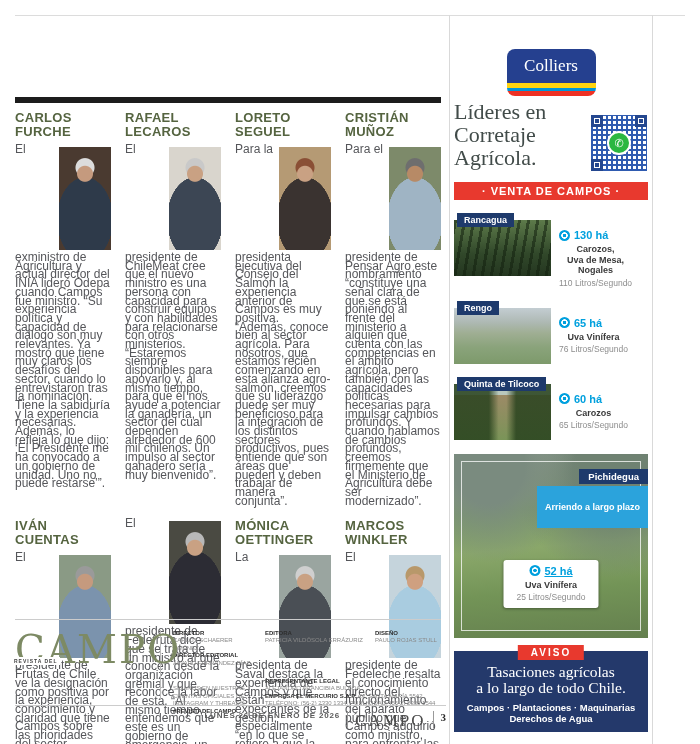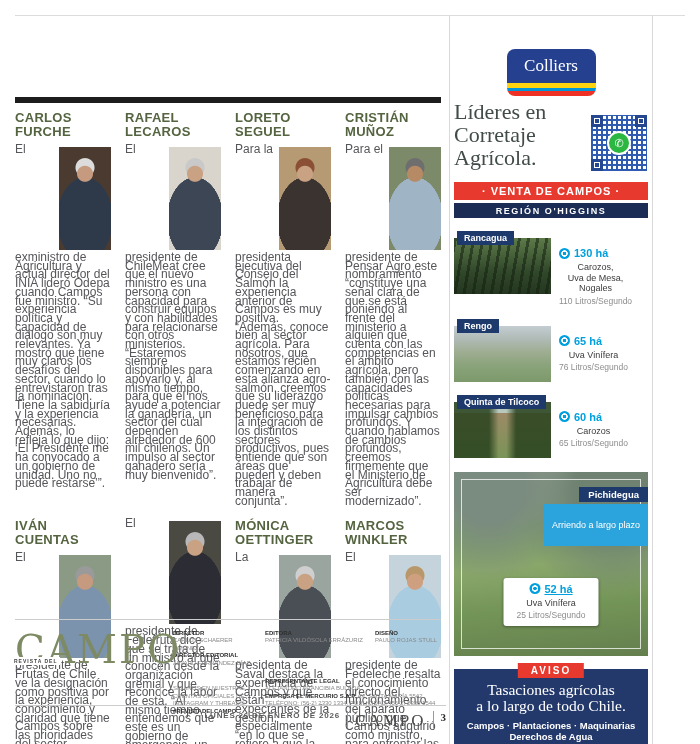--- a/index.html
+++ b/index.html
@@ -61,30 +61,30 @@
   .lphoto{width:97px;height:56px;flex-shrink:0;}
   .ph-rancagua{background:repeating-linear-gradient(100deg,rgba(18,32,14,.55) 0 3px,transparent 3px 9px),
                linear-gradient(180deg,#5d7a4a,#31482a 60%,#243620);}
   .ph-rengo{background:linear-gradient(180deg,#c3cdd2 0%,#aeb9b4 25%,#9fae93 45%,#8aa37b 70%,#7d9a6b 100%);}
   .ph-tilcoco{background:linear-gradient(90deg,rgba(40,66,30,.85) 0 36%,transparent 46% 54%,rgba(40,66,30,.85) 64%),
               linear-gradient(180deg,#b9c8bd 0 20%,#9c8a66 20%,#7a9458 100%);}
   .linfo{padding:9px 0 0 8px;}
   .area{display:flex;align-items:center;gap:4px;color:#00a0de;font-weight:bold;font-size:11px;}
   .drop-icon{width:11px;height:11px;border-radius:50%;flex-shrink:0;
     background:radial-gradient(circle,#00a0de 0 1.5px,#fff 2px 3px,#00a0de 3.5px);}
-  .crops{font-weight:normal;color:#3b3b3b;font-size:9px;line-height:10.5px;margin-top:3px;white-space:pre-line;}
+  .crops{font-weight:bold;color:#3b3b3b;font-size:9px;line-height:10.5px;margin-top:3px;white-space:pre-line;}
   .water{color:#8d8d8d;font-size:8.5px;margin-top:2px;}
   .featured{position:relative;margin-top:14px;height:184px;
     background:radial-gradient(ellipse at 18% 6%,#7a8b7f 0 16%,transparent 40%),
                radial-gradient(ellipse at 82% 10%,#6f8272 0 18%,transparent 45%),
                linear-gradient(175deg,#aab5ac 0%,#97a88b 14%,#7fa065 30%,#8aa76a 50%,#739457 72%,#647f4e 100%);}
   .frame{position:absolute;inset:7px;border:1px solid rgba(255,255,255,.75);}
   .ftags{position:absolute;top:12px;left:4px;right:0;text-align:right;}
   .ftag-loc{display:inline-block;background:#1e3a6c;color:#fff;font-weight:bold;font-size:9.5px;padding:2px 9px;}
-  .ftag-note{display:inline-block;background:#2ba3dc;color:#fff;font-weight:normal;font-size:9px;
+  .ftag-note{display:inline-block;background:#2ba3dc;color:#fff;font-weight:bold;font-size:9px;
              padding:16px 8px;margin-top:2px;}
   .fcard{position:absolute;left:50%;transform:translateX(-50%);top:106px;background:#fff;border-radius:3px;
          padding:5px 13px 6px;text-align:center;box-shadow:0 1px 3px rgba(0,0,0,.35);}
   .fcard .area{justify-content:center;text-decoration:underline;}
   .fcard .crops{white-space:nowrap;}
   .aviso{position:relative;margin-top:13px;}
   .aviso-tab{position:absolute;top:-6px;left:50%;transform:translateX(-50%);z-index:2;background:#e8392e;
              color:#fff;font-weight:bold;font-size:10px;letter-spacing:2px;padding:2px 13px;}
   .aviso-box{background:#24396b;color:#fff;text-align:center;padding:13px 6px 8px;}
   .aviso-title{font-family:"Liberation Serif",serif;font-size:15.5px;line-height:16.5px;white-space:pre-line;}
@@ -205,21 +205,20 @@
 Agrícola.</h2>
       <div class="qr">
         <div class="qr-grid"></div>
         <span class="qr-eye eye-tl"></span>
         <span class="qr-eye eye-tr"></span>
         <span class="qr-eye eye-bl"></span>
         <span class="qr-wa">✆</span>
       </div>
     </div>
     <div class="banner-red">· VENTA DE CAMPOS ·</div>
-    <div class="banner-navy">REGIÓN O'HIGGINS</div>
 
     <div class="listing">
       <span class="loc-tag">Rancagua</span>
       <div class="lphoto ph-rancagua"></div>
       <div class="linfo">
         <div class="area">
             <span class="drop-icon"></span>
           <span>130 há</span>
           </div>
         <div class="crops">Carozos,

